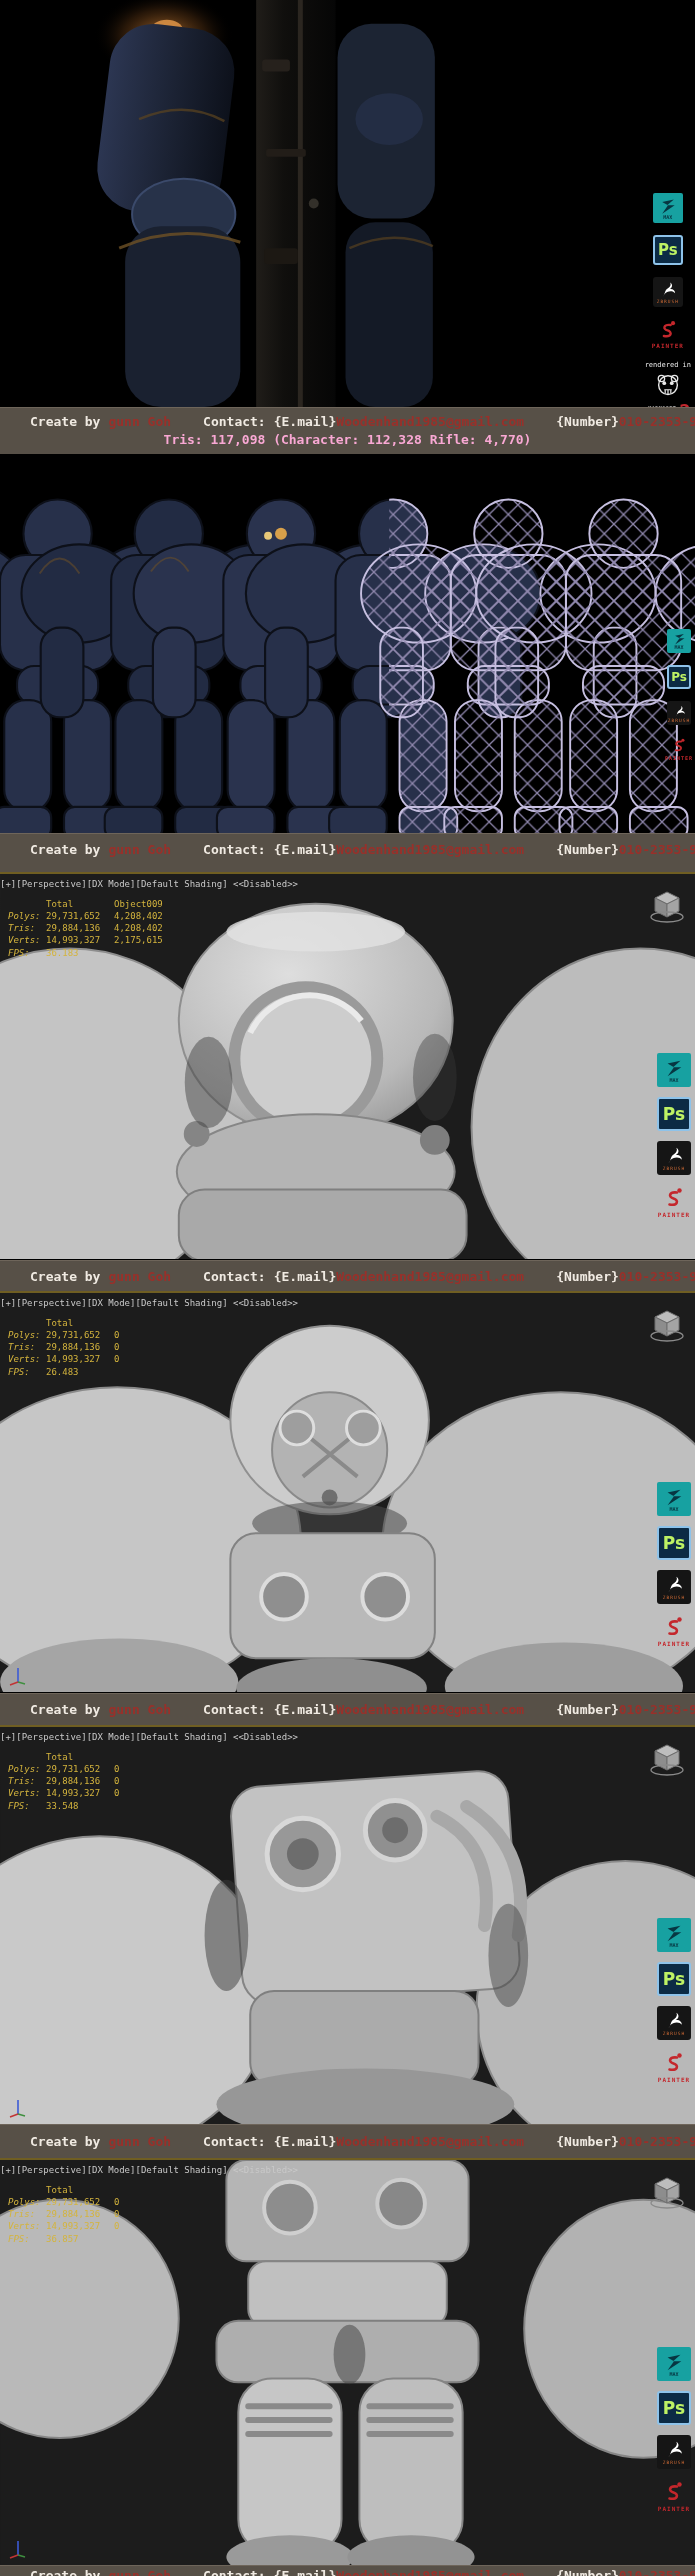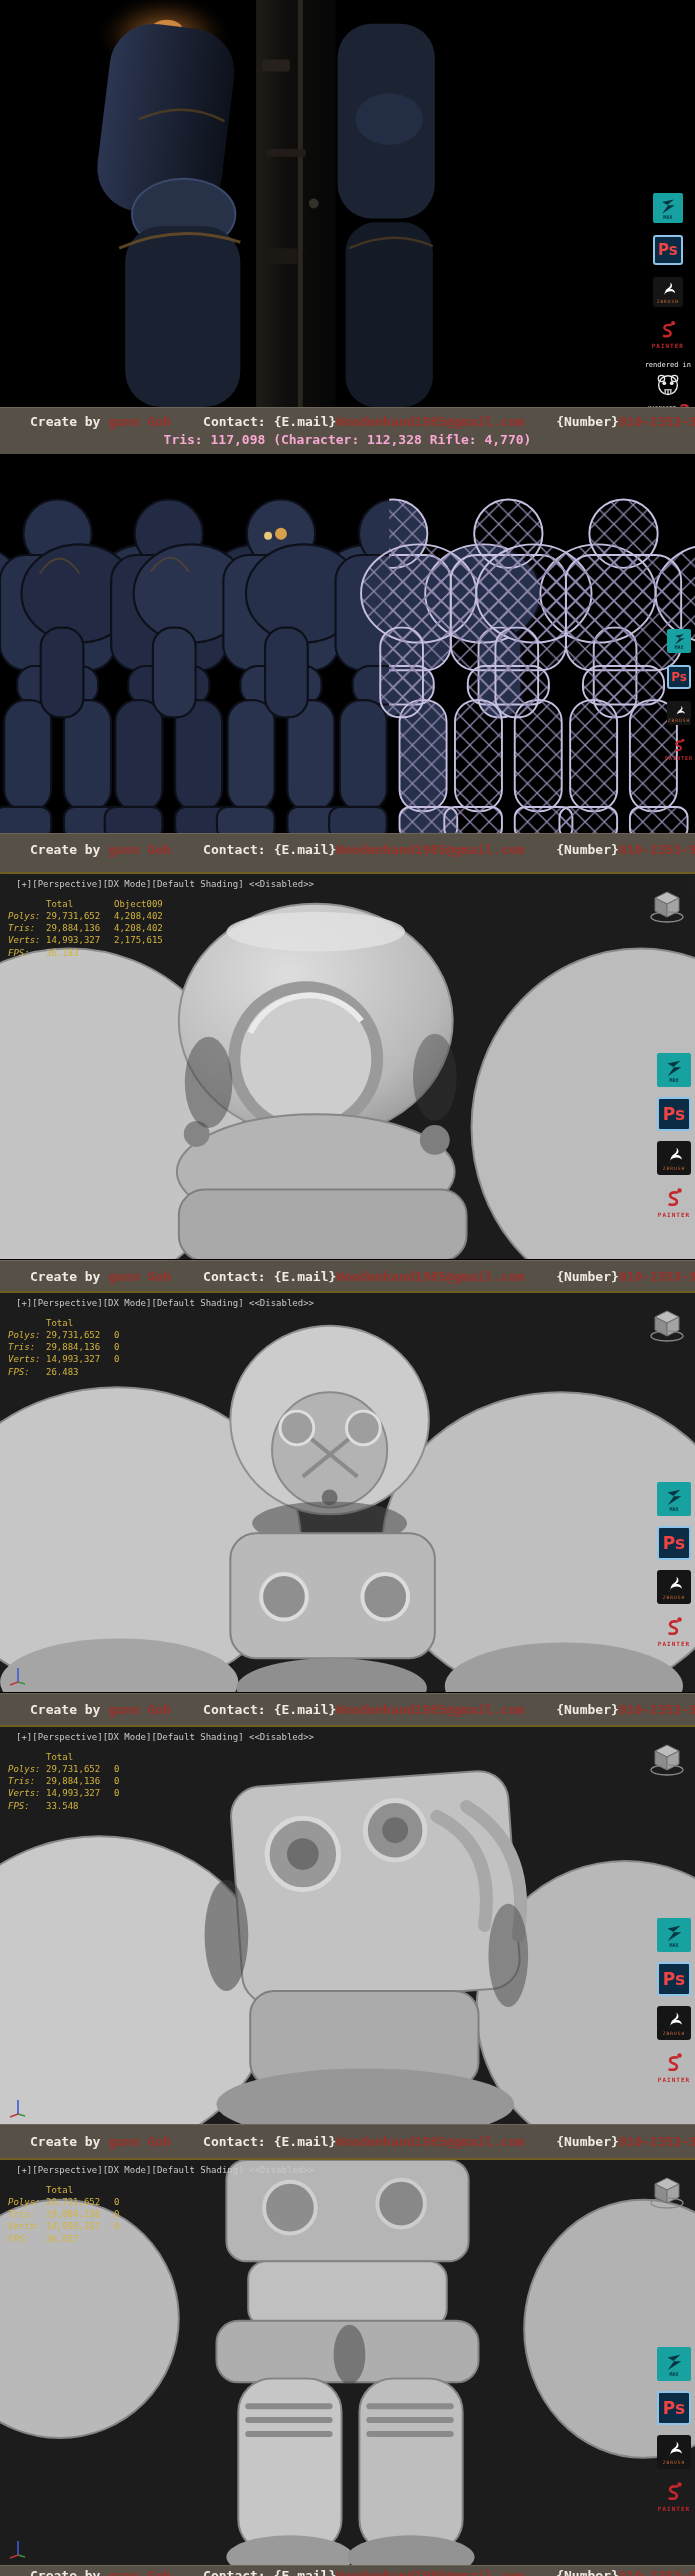--- a/index.html
+++ b/index.html
@@ -14,36 +14,36 @@
   .credit{display:flex;align-items:flex-start;padding-left:30px;white-space:nowrap;
           color:#f0eae2;font-weight:bold;font-size:13px;line-height:17px;}
   .credit .g{display:flex;margin-right:32px;}
   .credit .g span{white-space:pre;}
   .credit .sp{margin-left:8px;}
   .red{color:#99302a;}
   .tris{color:#f9a8d4;font-weight:bold;font-size:13px;text-align:center;margin-top:2px;}
 
   
   .vp{background:linear-gradient(#262626,#151515);border-top:2px solid #6f5e22;box-sizing:border-box;}
-  .vp-head{position:absolute;left:16px;top:5px;font-size:9px;color:#c9c9c9;letter-spacing:0;z-index:6;}
+  .vp-head{position:absolute;left:0;top:5px;font-size:9px;color:#c9c9c9;letter-spacing:0;z-index:6;}
   .stats{position:absolute;left:8px;top:24px;font-size:9px;line-height:12px;color:#d4b43d;z-index:6;}
   .srow span{display:inline-block;}
   .c0{width:38px;font-style:italic;}
   .c1{width:68px;}
   .fpsrow{margin-top:1px;}
   .viewcube{position:absolute;top:12px;right:8px;z-index:6;}
   .axis{position:absolute;left:8px;bottom:6px;z-index:6;}
 
   
   .stack{position:absolute;right:4px;display:flex;flex-direction:column;align-items:center;z-index:7;}
   .icon{display:flex;align-items:center;justify-content:center;box-sizing:border-box;flex-direction:column;}
   .i-max{background:#17a1a1;border-radius:2px;}
   .i-max .lbl{font-size:5px;font-weight:bold;color:#073642;line-height:5px;margin-top:-2px;}
   .i-ps{background:#0c2b45;border:2px solid #8ec3ea;border-radius:3px;
-        color:#ef4444;font-weight:bold;font-family:"DejaVu Sans",sans-serif;}
+        color:#bef264;font-weight:bold;font-family:"DejaVu Sans",sans-serif;}
   .i-zb{background:#151515;border-radius:3px;}
   .i-zb .lbl{font-size:4.5px;color:#cf6b35;letter-spacing:1px;line-height:5px;margin-top:-1px;}
   .i-pt{background:transparent;}
   .i-pt .lbl{font-size:6px;color:#c4272c;font-weight:bold;letter-spacing:1px;margin-top:1px;}
   .sz30{width:30px;height:30px;font-size:15px;}
   .sz24{width:24px;height:24px;font-size:12px;}
   .sz34{width:34px;height:34px;font-size:17px;}
   .gap12>*{margin-bottom:12px;}
   .gap10>*{margin-bottom:10px;}
   .marmoset{display:flex;flex-direction:column;align-items:center;color:#e8e8e8;}

